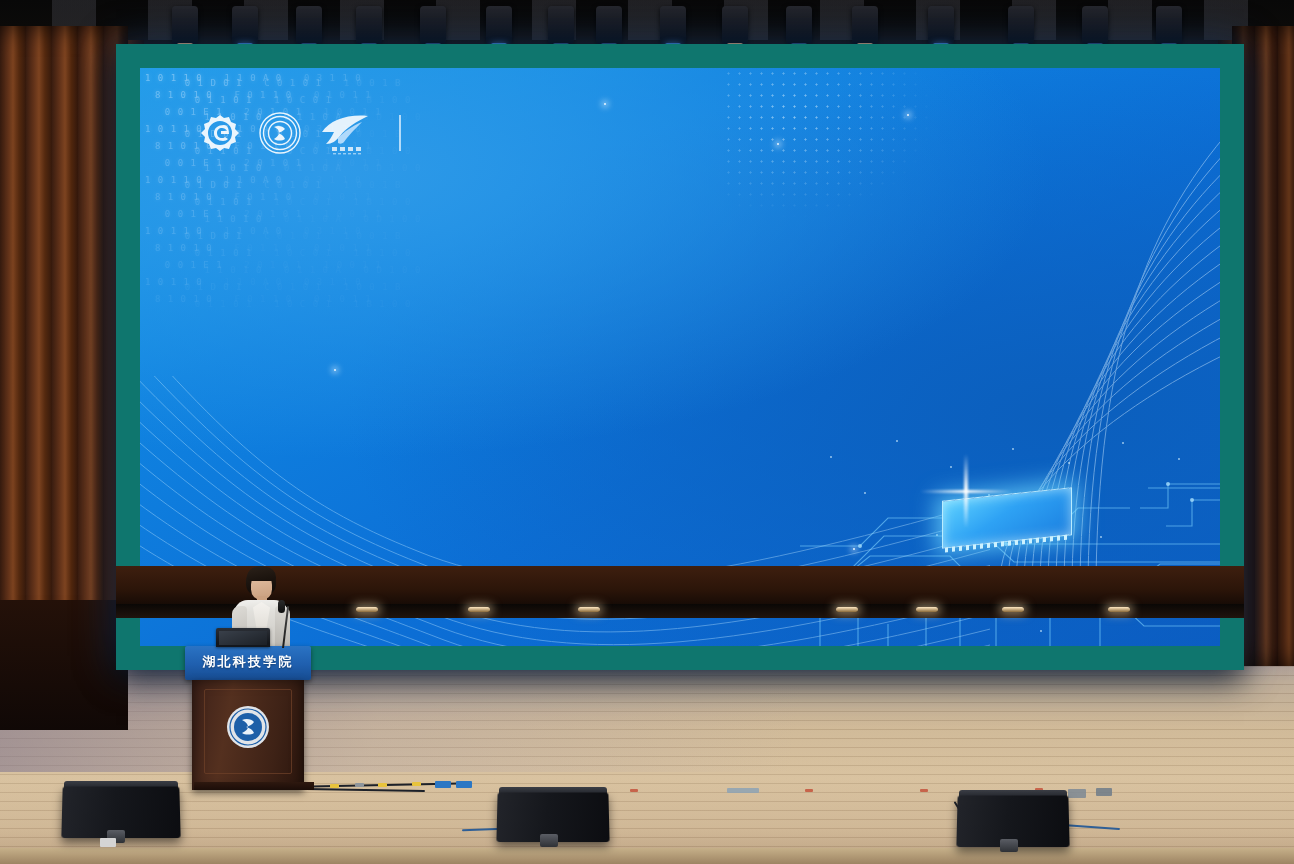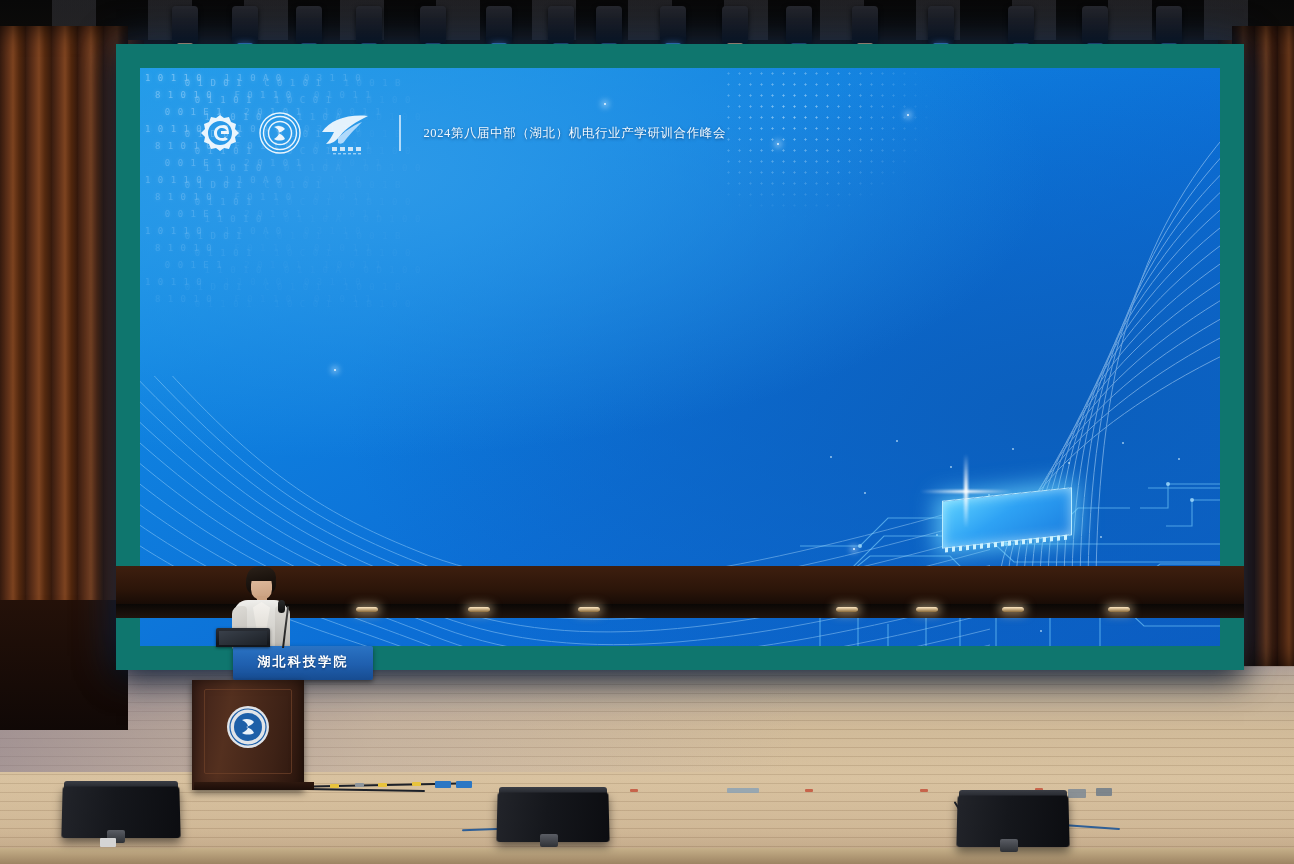--- a/index.html
+++ b/index.html
@@ -215,25 +215,24 @@
   }
   .floor-front-edge{
     position:absolute;left:0;bottom:0;width:1294px;height:16px;
     background:linear-gradient(180deg,#c6b089,#9d8463);
     z-index:5;
   }
 
   
   .podium{position:absolute;left:186px;top:646px;width:124px;height:150px;z-index:9;}
   .podium-top{
-    position:absolute;left:-1px;top:0;width:140px;height:34px;
+    position:absolute;left:-1px;top:0;width:126px;height:34px;
     background:linear-gradient(180deg,#2a73c4 0%,#1f5fae 55%,#174c91 100%);
     border-radius:2px;
     box-shadow:0 2px 5px rgba(0,0,0,.45);
-    margin-left:48px;
   }
   .podium-top-text{
     position:absolute;left:0;right:0;top:7px;text-align:center;
     color:#ffffff;font-family:"DejaVu Sans", sans-serif;font-weight:700;
     font-size:13px;letter-spacing:2.2px;
     text-shadow:0 1px 2px rgba(0,0,0,.4);
   }
   .podium-body{
     position:absolute;left:6px;top:34px;width:112px;height:110px;
     background:linear-gradient(100deg,#3c2018 0%,#54301f 32%,#3e2216 72%,#2a150d 100%);
@@ -583,21 +582,20 @@
             <rect x="17" y="43" width="3" height="1.4"></rect>
               <rect x="22" y="43" width="3" height="1.4"></rect>
             <rect x="27" y="43" width="3" height="1.4"></rect>
               <rect x="32" y="43" width="3" height="1.4"></rect>
             <rect x="37" y="43" width="3" height="1.4"></rect>
               <rect x="42" y="43" width="3" height="1.4"></rect>
           </g>
         </svg>
         <div class="hdr-divider"></div>
         <div>
-          <div class="hdr-text">2024第八届中部（湖北）机电行业产学研训合作峰会</div>
         </div>
       </div>
 
 
     </div>
   </div>
 
   <div class="screen-skirt"></div>
   <div class="floor-lip"></div>
   <div class="floorlight" style="left:356px"></div>

